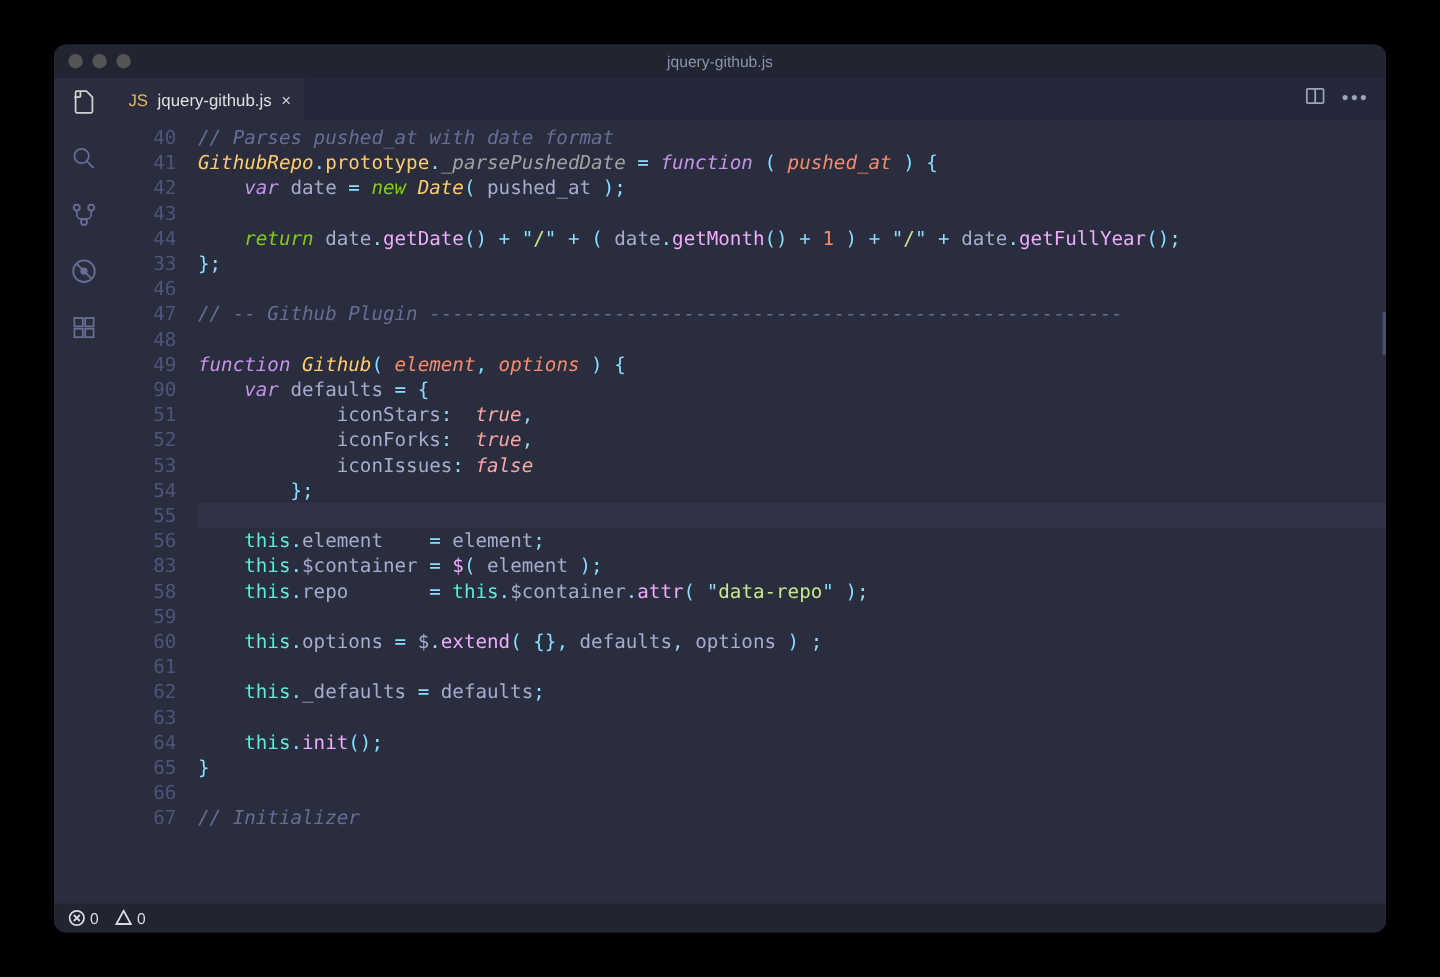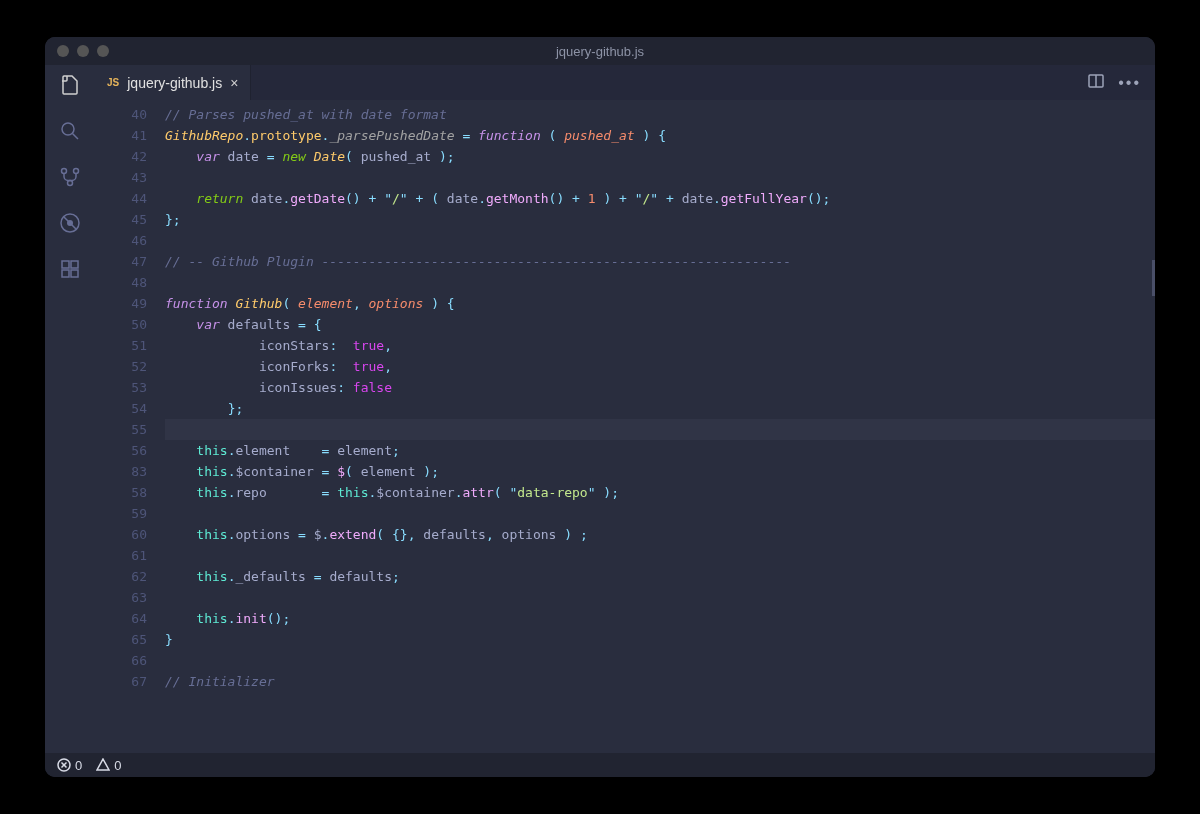--- a/index.html
+++ b/index.html
@@ -57,30 +57,30 @@
   display: flex;
   align-items: center;
   padding: 0 12px;
   gap: 8px;
   background: #292D3E;
   color: #e0e0e0;
   font-size: 14px;
   border-right: 1px solid #1f2230;
   cursor: pointer;
 }
-.tab .lang { color: #e6b45a; font-weight: 700; font-size: 10px; }
+.tab .lang { color: #e6b45a; font-weight: 400; font-size: 14px; }
 .tab .close { color: #d0d0d0; font-size: 14px; }
 .tabbar-right { display: flex; align-items: center; gap: 14px; padding-right: 14px; color: #9da3b8; }
 .tabbar-right svg { width: 16px; height: 16px; stroke: #9da3b8; fill: none; stroke-width: 1.5; cursor: pointer; }
 .editor {
   flex: 1;
   display: flex;
   overflow: hidden;
   font-family: "SF Mono", Menlo, Consolas, monospace;
-  font-size: 13px;
+  font-size: 16px;
   line-height: 21px;
   position: relative;
 }
 .gutter {
   width: 70px;
   text-align: right;
   color: #4e5579;
   padding-right: 18px;
   padding-top: 4px;
   user-select: none;
@@ -94,21 +94,21 @@
 .c-keyword2 { color: #84cc16; font-style: italic; }
 .c-type { color: #FFCB6B; font-style: italic; }
 .c-func { color: #f0abfc; }
 .c-funcdef { color: #a3a3a3; font-style: italic; }
 .c-param { color: #F78C6C; font-style: italic; }
 .c-this { color: #5eead4; }
 .c-prop { color: #A6ACCD; }
 .c-punct { color: #89DDFF; }
 .c-string { color: #C3E88D; }
 .c-num { color: #F78C6C; }
-.c-bool { color: #d946ef; }
+.c-bool { color: #fca5a5; font-style: italic; }
 .c-obj { color: #FFCB6B; }
 .minimap-indicator {
   position: absolute;
   right: 0;
   top: 160px;
   width: 3px;
   height: 36px;
   background: #4a4f68;
 }
 .statusbar {
@@ -182,26 +182,26 @@
           <span style="font-size:16px;letter-spacing:2px;">•••</span>
         </div>
       </div>
       <div class="editor">
         <div class="gutter" id="gutter">
             <div>40</div>
             <div>41</div>
             <div>42</div>
             <div>43</div>
             <div>44</div>
-            <div>45</div>
+            <div>33</div>
             <div>46</div>
             <div>47</div>
             <div>48</div>
             <div>49</div>
-            <div>50</div>
+            <div>90</div>
             <div>51</div>
             <div>52</div>
             <div>53</div>
             <div>54</div>
             <div>55</div>
             <div>56</div>
             <div>83</div>
             <div>58</div>
             <div>59</div>
             <div>60</div>

